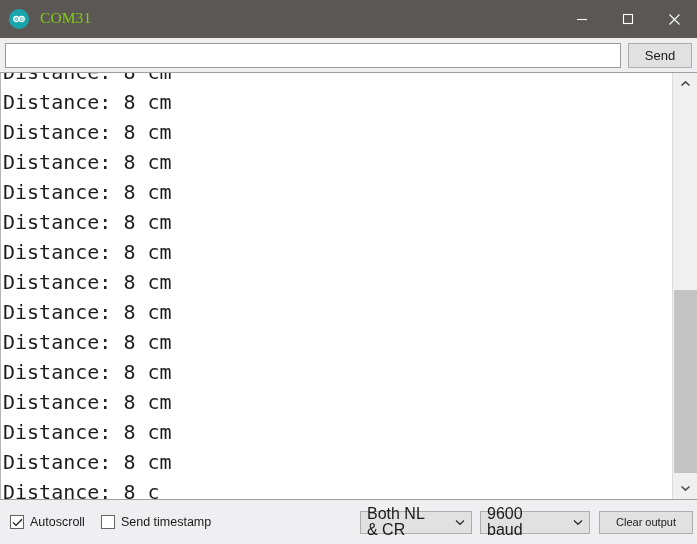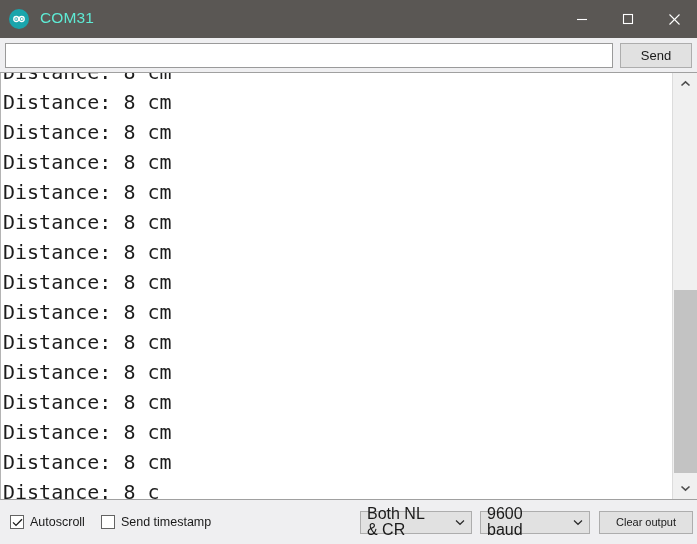--- a/index.html
+++ b/index.html
@@ -46,23 +46,23 @@
     border-radius: 50%;
     background: #1aa5ac;
     display: flex;
     align-items: center;
     justify-content: center;
     margin-right: 11px;
     flex: none;
   }
   .app-icon svg { display: block; }
   .title-text {
-    color: #5eead4;
+    color: #84cc16;
     font-size: 15.5px;
-    font-family: Liberation Sans, sans-serif;
+    font-family: Liberation Serif, serif;
     letter-spacing: 0.1px;
     line-height: 1;
     position: relative;
     top: -1px;
   }
   .win-buttons {
     position: absolute;
     right: 0;
     top: 0;
     height: 38px;
@@ -96,21 +96,21 @@
     background: #ffffff;
     font-family: "Liberation Sans", sans-serif;
     font-size: 12px;
     padding: 0 4px;
     color: #000;
     outline: none;
     border-radius: 0;
   }
   .send-btn {
     margin-left: 7px;
-    width: 72px;
+    width: 64px;
     height: 25px;
     box-sizing: border-box;
     border: 1px solid #adadad;
     background: #e1e1e1;
     font-family: "Liberation Sans", sans-serif;
     font-size: 13px;
     color: #1a1a1a;
     cursor: default;
     padding: 0;
     border-radius: 0;

